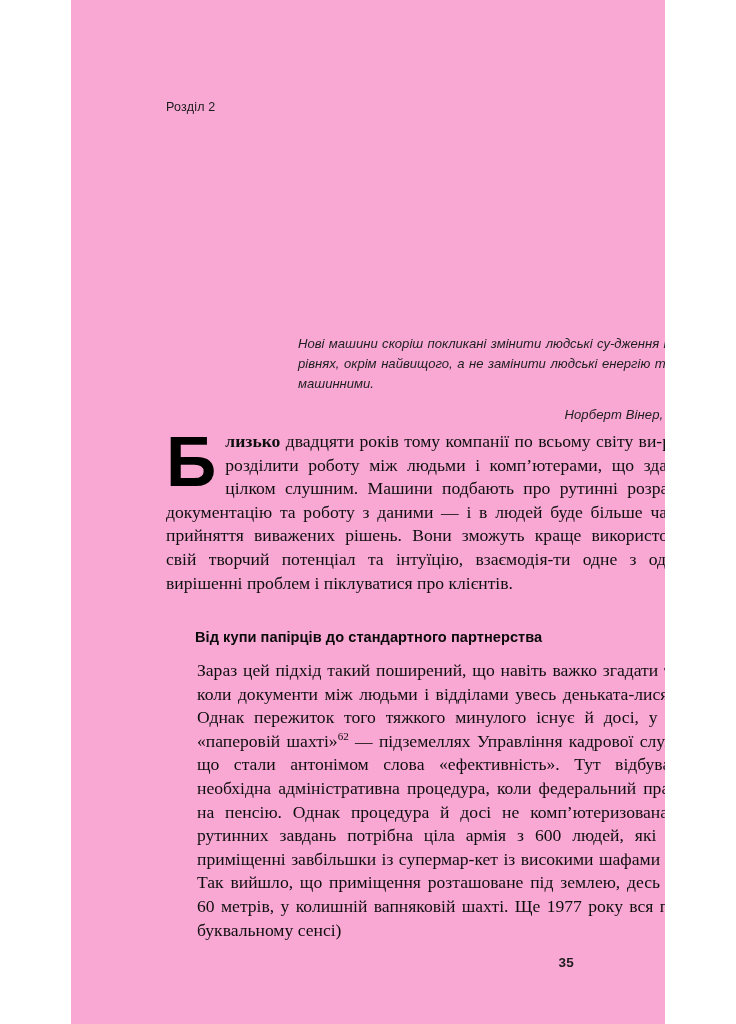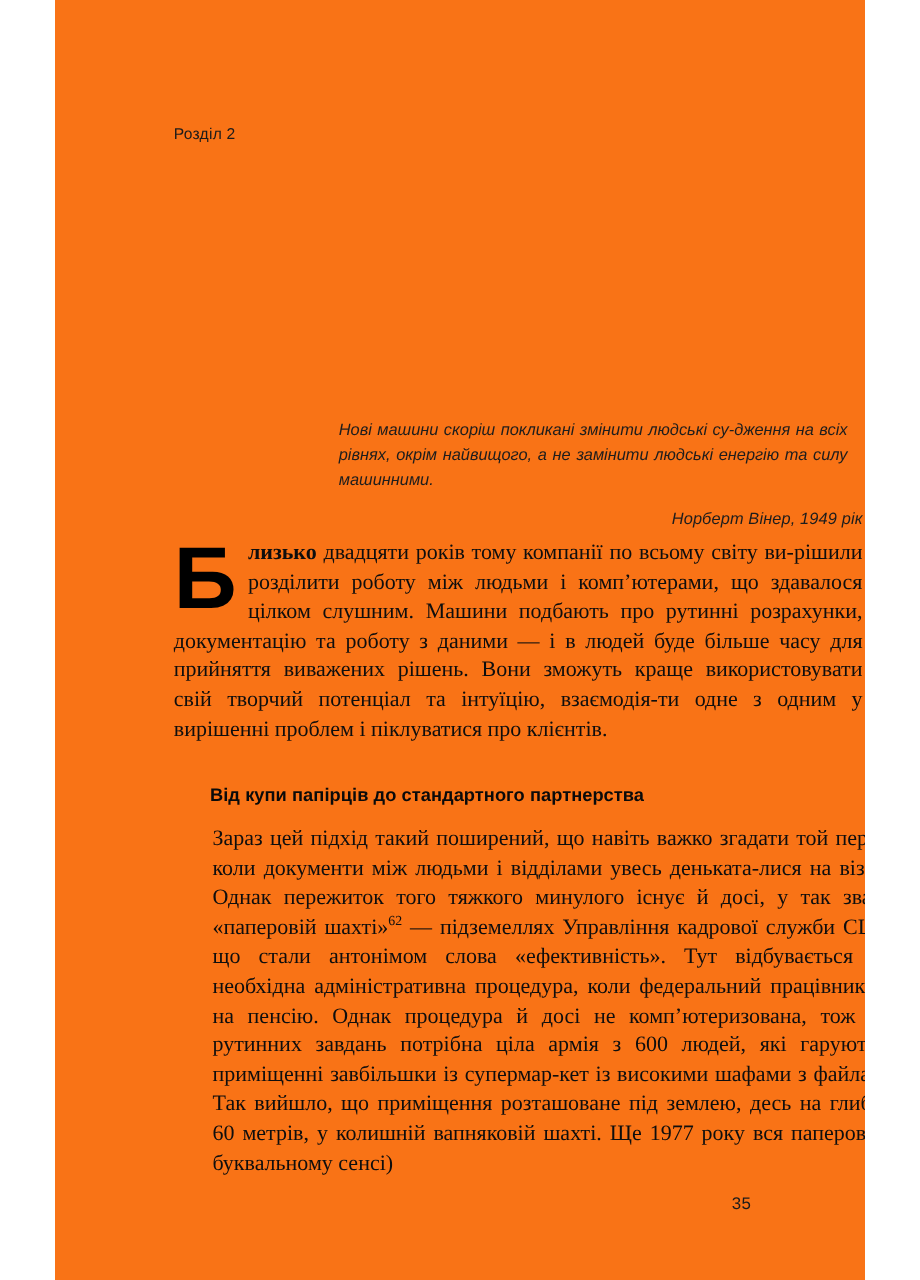--- a/index.html
+++ b/index.html
@@ -4,24 +4,24 @@
 <title>Із чим нам важко змиритися?</title>
 <style>
   html, body {
     margin: 0;
     padding: 0;
     background: #ffffff;
   }
 
   .page {
     position: relative;
-    width: 648px;
+    width: 594px;
     height: 1024px;
     margin: 0 auto;
-    background: #f97316;
+    background: #f9a8d4;
     overflow: hidden;
     color: #101010;
     -webkit-font-smoothing: antialiased;
   }
 
   
   .chapter-label {
     position: absolute;
     left: 95px;
     top: 100px;
@@ -138,21 +138,21 @@
     font-family: "Liberation Serif", serif;
   }
 
   
   .folio {
     position: absolute;
     right: 91px;
     top: 955px;
     font-family: "Liberation Sans", sans-serif;
     font-size: 13.5px;
-    font-weight: 400;
+    font-weight: 700;
     color: #1b1b1b;
     letter-spacing: 0.3px;
   }
 </style>
 </head>
 <body>
 
 <div class="page">
 
   <div class="chapter-label">Розділ 2</div>

